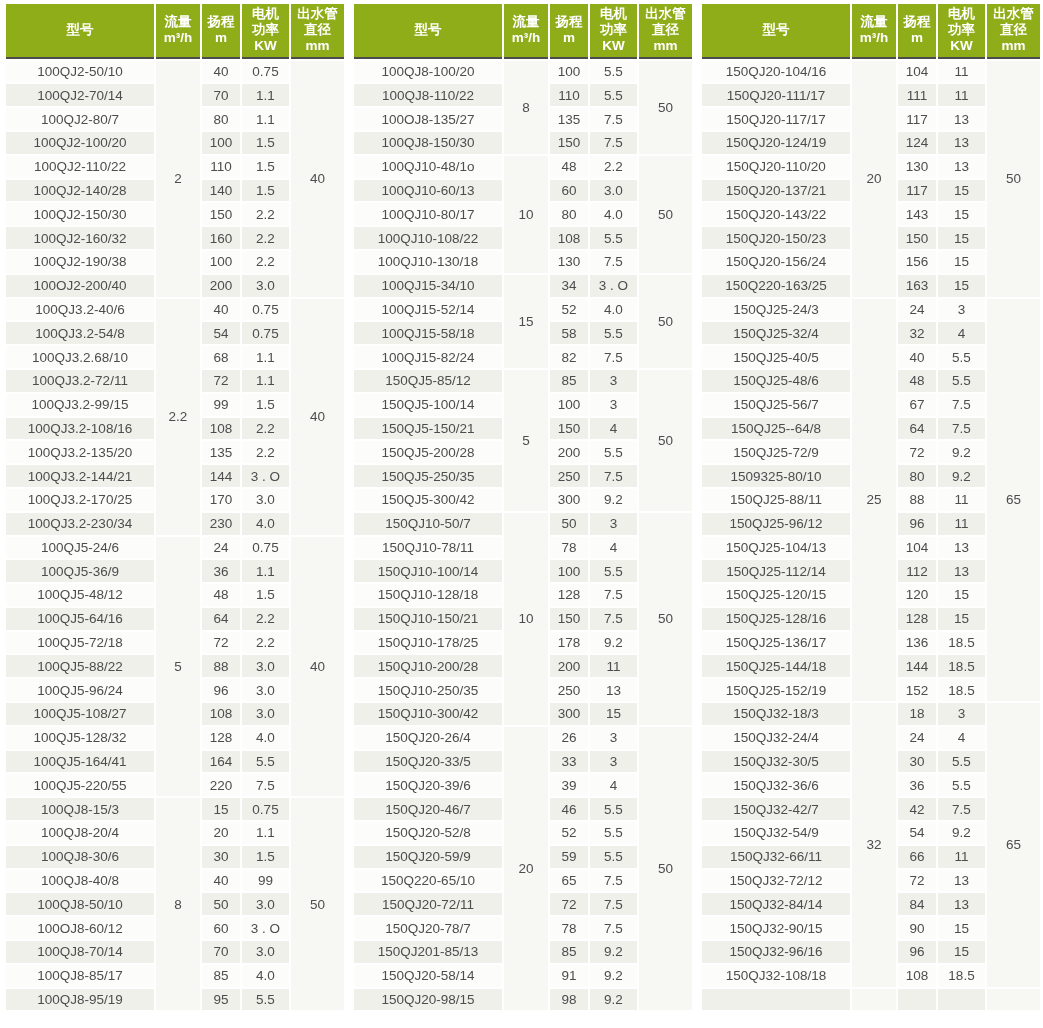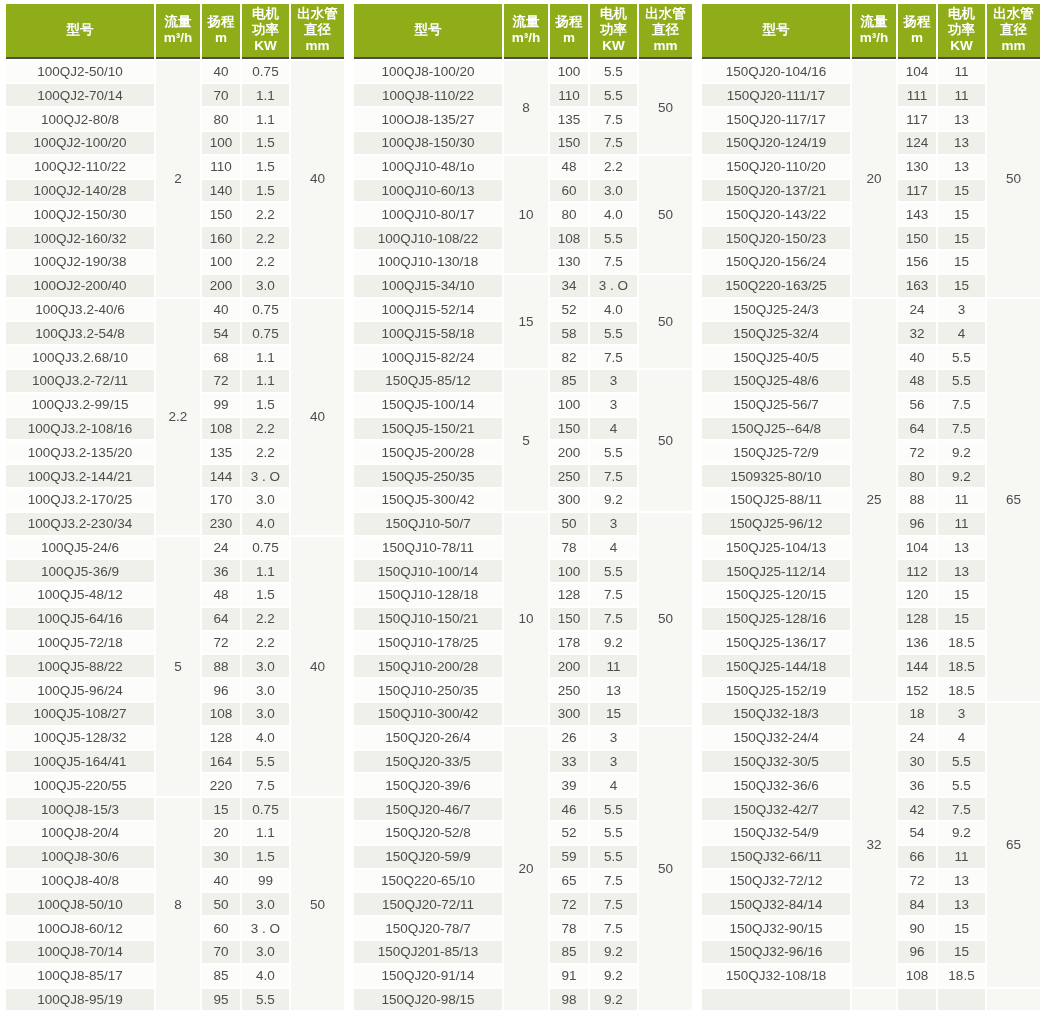--- a/index.html
+++ b/index.html
@@ -78,21 +78,21 @@
             <td>40</td>
             <td>0.75</td>
             <td rowspan="10" class="merged">40</td>
           </tr>
           <tr class="r1">
             <td>100QJ2-70/14</td>
             <td>70</td>
             <td>1.1</td>
           </tr>
           <tr class="r0">
-            <td>100QJ2-80/8</td>
+            <td>100QJ2-80/7</td>
             <td>80</td>
             <td>1.1</td>
           </tr>
           <tr class="r1">
             <td>100QJ2-100/20</td>
             <td>100</td>
             <td>1.5</td>
           </tr>
           <tr class="r0">
             <td>100QJ2-110/22</td>
@@ -504,21 +504,21 @@
             <td>150QJ20-78/7</td>
             <td>78</td>
             <td>7.5</td>
           </tr>
           <tr class="r1">
             <td>150QJ201-85/13</td>
             <td>85</td>
             <td>9.2</td>
           </tr>
           <tr class="r0">
-            <td>150QJ20-91/14</td>
+            <td>150QJ20-58/14</td>
             <td>91</td>
             <td>9.2</td>
           </tr>
           <tr class="r1">
             <td>150QJ20-98/15</td>
             <td>98</td>
             <td>9.2</td>
           </tr>
         </tbody>
       </table>
@@ -617,21 +617,21 @@
             <td>40</td>
             <td>5.5</td>
           </tr>
           <tr class="r1">
             <td>150QJ25-48/6</td>
             <td>48</td>
             <td>5.5</td>
           </tr>
           <tr class="r0">
             <td>150QJ25-56/7</td>
-            <td>56</td>
+            <td>67</td>
             <td>7.5</td>
           </tr>
           <tr class="r1">
             <td>150QJ25--64/8</td>
             <td>64</td>
             <td>7.5</td>
           </tr>
           <tr class="r0">
             <td>150QJ25-72/9</td>
             <td>72</td>

